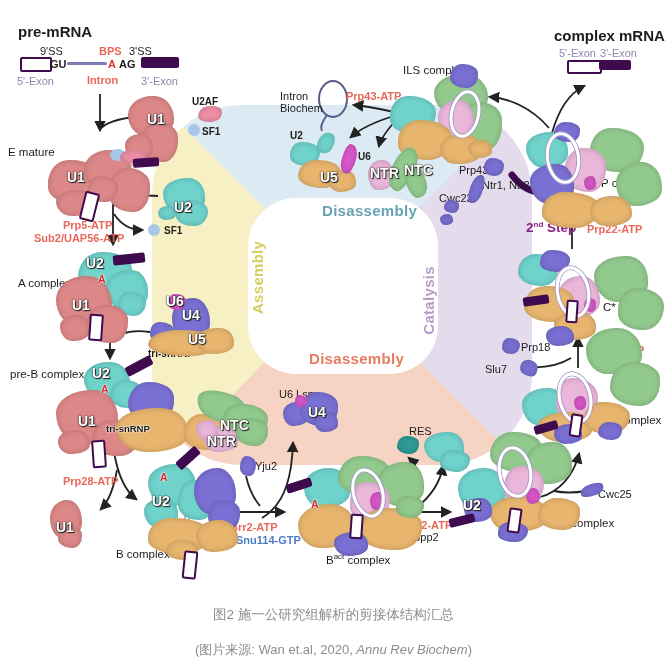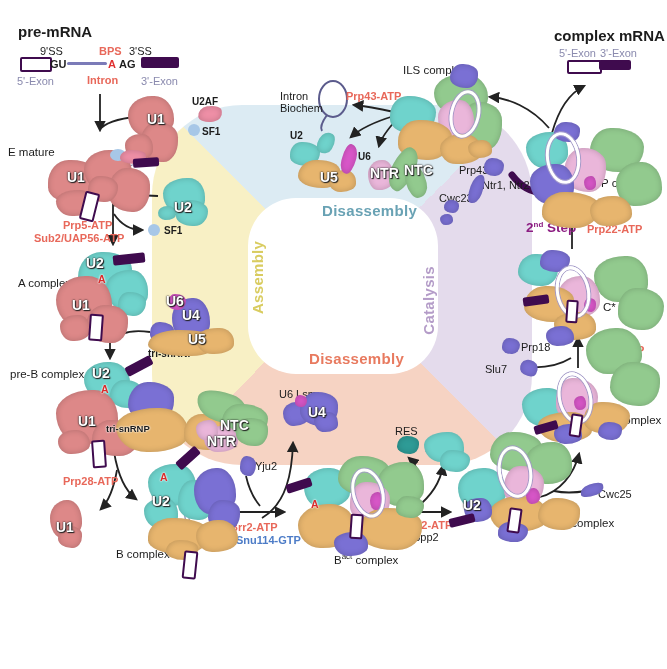--- a/index.html
+++ b/index.html
@@ -128,21 +128,21 @@
   <div class="lab phase vert" style="left:384px;top:292px;color:#b49cc8">Catalysis</div>
   <div class="lab phase" style="left:309px;top:351px;color:#e87a5f">Disassembly</div>
 
   <div class="lab stepl" style="left:503px;top:441px"><span>1</span><sup>st</sup><span> Step</span></div>
   <div class="lab stepl" style="left:526px;top:220px"><span>2</span><sup>nd</sup><span> Step</span></div>
 
   <div class="lab t12" style="left:8px;top:146px">E mature</div>
   <div class="lab t12" style="left:18px;top:277px">A complex</div>
   <div class="lab t12" style="left:10px;top:368px">pre-B complex</div>
   <div class="lab t12" style="left:116px;top:548px">B complex</div>
-  <div class="lab t12" style="left:334px;top:553px"><span>B</span><sup>act</sup><span> complex</span></div>
+  <div class="lab t12" style="left:326px;top:553px"><span>B</span><sup>act</sup><span> complex</span></div>
   <div class="lab t12" style="left:556px;top:517px">B* complex</div>
   <div class="lab t12" style="left:607px;top:414px">C complex</div>
   <div class="lab t12" style="left:603px;top:301px">C* complex</div>
   <div class="lab t12" style="left:601px;top:177px">P complex</div>
   <div class="lab t12" style="left:403px;top:64px">ILS complex</div>
 
   <div class="lab tred" style="left:63px;top:219px">Prp5-ATP</div>
   <div class="lab tred" style="left:34px;top:232px">Sub2/UAP56-ATP</div>
   <div class="lab tred" style="left:63px;top:475px">Prp28-ATP</div>
   <div class="lab tred" style="left:230px;top:521px">Brr2-ATP</div>
@@ -155,31 +155,33 @@
   <div class="lab t11" style="left:255px;top:460px">Yju2</div>
   <div class="lab t11" style="left:598px;top:488px">Cwc25</div>
   <div class="lab t11" style="left:521px;top:341px">Prp18</div>
   <div class="lab t11" style="left:485px;top:363px">Slu7</div>
   <div class="lab t11" style="left:439px;top:192px">Cwc23</div>
   <div class="lab t11" style="left:459px;top:164px">Prp43</div>
   <div class="lab t11" style="left:482px;top:179px">Ntr1, Ntr2</div>
   <div class="lab t10" style="left:192px;top:96px">U2AF</div>
   <div class="lab t10" style="left:202px;top:126px">SF1</div>
   <div class="lab t10" style="left:164px;top:225px">SF1</div>
-  <div class="lab t11" style="left:395px;top:425px">RES</div>
+  <div class="lab t11" style="left:409px;top:425px">RES</div>
   <div class="lab t11" style="left:425px;top:443px">SF3a/b</div>
   <div class="lab t11" style="left:279px;top:388px">U6 Lsm</div>
   <div class="lab t11" style="left:280px;top:90px">
       <div>Intron</div>
       <div>Biochem</div>
     </div>
   <div class="lab t10" style="left:148px;top:348px">tri-snRNP</div>
   <div class="lab t10" style="left:290px;top:130px">U2</div>
   <div class="lab t10" style="left:358px;top:151px">U6</div>
 
+  <div class="cap cap1">图2 施一公研究组解析的剪接体结构汇总</div>
+  <div class="cap cap2"><span>(图片来源: Wan et.al, 2020, </span><i>Annu Rev Biochem</i><span>)</span></div>
 
 <div class="blob" style="left: 128px; top: 96px; width: 46px; height: 40px; background: rgb(221, 136, 136); border-radius: 55% 45% 60% 40% / 50% 60% 40% 55%;"></div>
     <div class="blob" style="left: 140px; top: 122px; width: 38px; height: 40px; background: rgb(221, 136, 136); border-radius: 45% 55% 40% 60% / 60% 40% 55% 45%;"></div>
     <div class="blob" style="left: 125px; top: 134px; width: 28px; height: 26px; background: rgb(221, 136, 136); border-radius: 60% 40% 55% 45% / 45% 55% 40% 60%;"></div>
     <div class="blob" style="left: 48px; top: 160px; width: 54px; height: 44px; background: rgb(221, 136, 136); border-radius: 40% 60% 45% 55% / 55% 45% 60% 40%;"></div>
     <div class="blob" style="left: 84px; top: 150px; width: 48px; height: 40px; background: rgb(221, 136, 136); border-radius: 55% 45% 60% 40% / 50% 60% 40% 55%;"></div>
     <div class="blob" style="left: 108px; top: 168px; width: 42px; height: 44px; background: rgb(221, 136, 136); border-radius: 45% 55% 40% 60% / 60% 40% 55% 45%;"></div>
     <div class="blob" style="left: 56px; top: 190px; width: 38px; height: 26px; background: rgb(221, 136, 136); border-radius: 60% 40% 55% 45% / 45% 55% 40% 60%;"></div>
     <div class="blob" style="left: 88px; top: 176px; width: 30px; height: 26px; background: rgb(221, 136, 136); border-radius: 40% 60% 45% 55% / 55% 45% 60% 40%;"></div>
     <div class="dotc" style="left: 110px; top: 149px; width: 16px; height: 12px; background: rgb(167, 199, 231);"></div>

